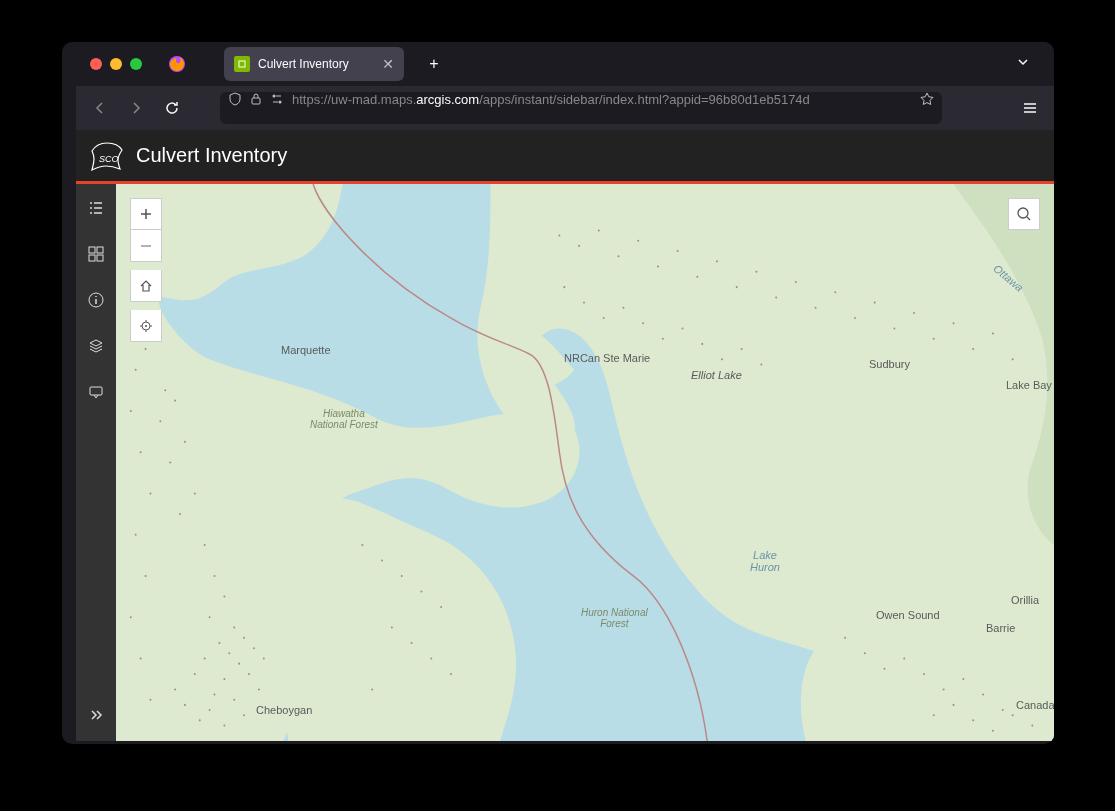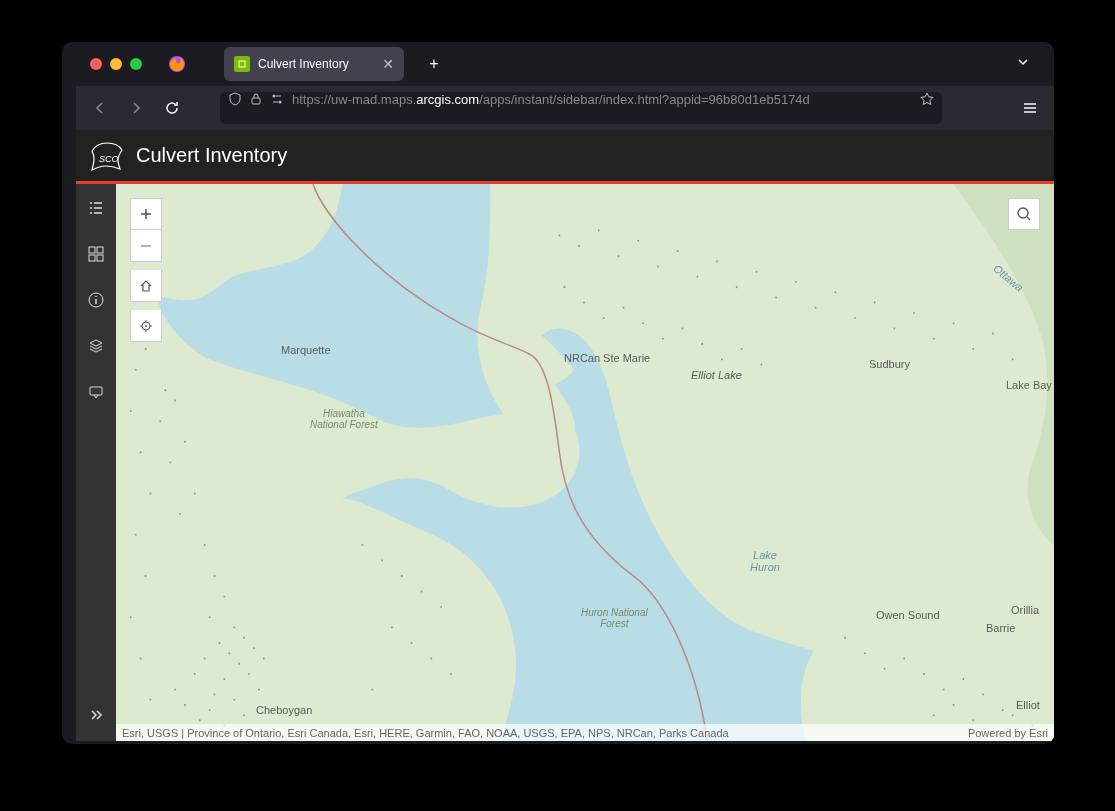--- a/index.html
+++ b/index.html
@@ -300,24 +300,24 @@
             <circle cx="25" cy="460" r="1"></circle>
             <circle cx="35" cy="500" r="1"></circle>
         </g>
       </svg>
 
       <div class="map-label" style="left:165px;top:160px;text-align:center;">Marquette</div>
       <div class="map-label" style="left:448px;top:168px;">NRCan Ste Marie</div>
       <div class="map-label" style="left:575px;top:185px;font-style:italic;">Elliot Lake</div>
       <div class="map-label" style="left:753px;top:174px;">Sudbury</div>
       <div class="map-label" style="left:890px;top:195px;">Lake Bay</div>
-      <div class="map-label" style="left:895px;top:420px;">Orillia</div>
+      <div class="map-label" style="left:895px;top:410px;">Orillia</div>
       <div class="map-label" style="left:870px;top:438px;">Barrie</div>
       <div class="map-label" style="left:760px;top:425px;">Owen Sound</div>
-      <div class="map-label" style="left:900px;top:515px;">Elliot</div>
+      <div class="map-label" style="left:900px;top:515px;">Canada</div>
       <div class="map-label" style="left:140px;top:520px;">Cheboygan</div>
       <div class="map-label water" style="left:625px;top:365px;white-space:pre;text-align:center;margin-left:9px;">Lake
 Huron</div>
       <div class="map-label water" style="left:875px;top:88px;transform:rotate(40deg);">Ottawa</div>
       <div class="map-label forest" style="left:194px;top:224px;white-space:pre;">Hiawatha
 National Forest</div>
       <div class="map-label forest" style="left:465px;top:423px;white-space:pre;">Huron National
 Forest</div>
 
       <div class="map-controls">
@@ -345,19 +345,15 @@
         </div>
       </div>
 
       <div class="search-btn">
         <svg width="16" height="16" viewBox="0 0 16 16">
             <circle cx="7" cy="7" r="5" stroke="#555" fill="none" stroke-width="1.3"></circle>
             <path d="M11 11l3 3" stroke="#555" stroke-width="1.3"></path>
           </svg>
       </div>
 
-      <div class="attribution">
-        <span class="attr-left">Esri, USGS | Province of Ontario, Esri Canada, Esri, HERE, Garmin, FAO, NOAA, USGS, EPA, NPS, NRCan, Parks Canada</span>
-        <span class="attr-right">Powered by Esri</span>
-      </div>
     </div>
   </div>
 </div>
 
 </body></html>

